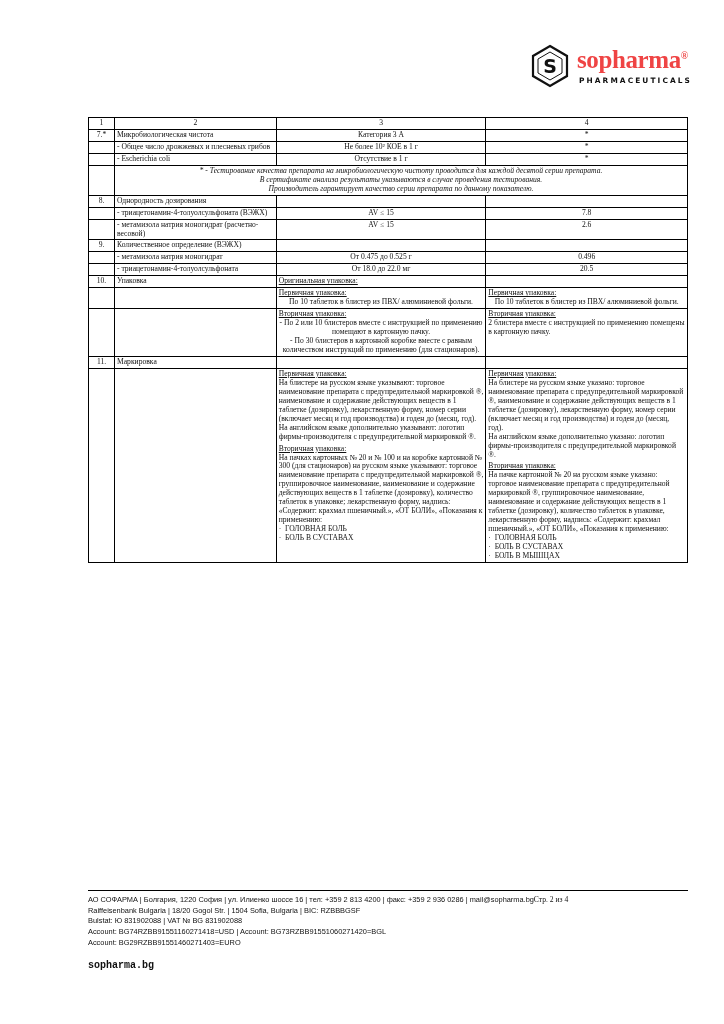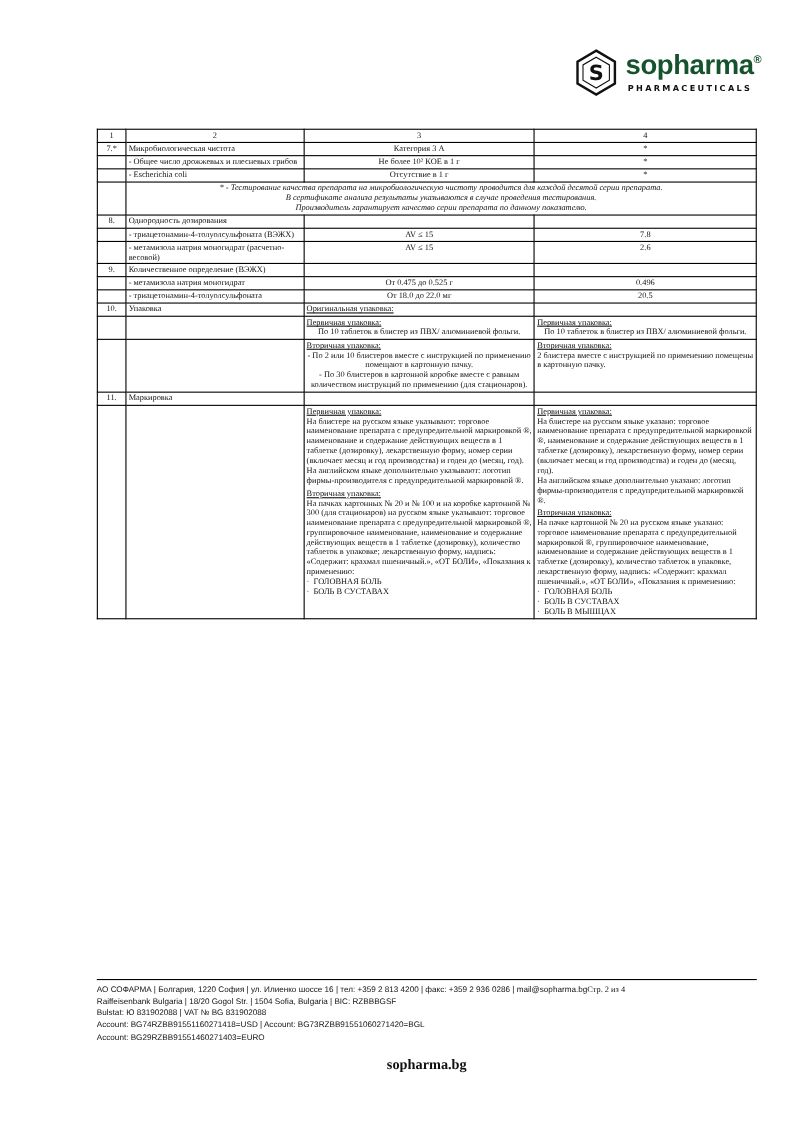--- a/index.html
+++ b/index.html
@@ -37,25 +37,25 @@
     height: 44px;
     position: relative;
   }
   .logo-mark svg { display: block; }
   .logo-text {
     display: flex;
     flex-direction: column;
     line-height: 1;
   }
   .logo-name {
-    font-family: Liberation Sans, sans-serif;
+    font-family: Liberation Serif, serif;
     font-size: 25px;
     font-weight: bold;
     letter-spacing: -0.4px;
-    color: #14532d;
+    color: #ef4444;
   }
   .logo-reg {
     font-size: 10px;
     vertical-align: super;
   }
   .logo-sub {
     font-family: "DejaVu Sans", sans-serif;
     font-size: 7.4px;
     letter-spacing: 2.1px;
     color: #111;
@@ -119,25 +119,24 @@
     border-top: 0.8px solid #000;
     margin-bottom: 3px;
   }
   .footer-line1 {
     display: flex;
     justify-content: flex-start;
     align-items: baseline;
   }
   .footer-center { text-align: left; }
   .footer-site {
-    text-align: center;
     font-weight: bold;
-    font-size: 13px;
+    font-size: 10px;
     margin-top: 10px;
-    font-family: Liberation Serif, serif;
+    font-family: Liberation Mono, monospace;
   }
   .page-num {
     font-family: "Liberation Serif", serif;
     font-size: 7.6px;
   }
 </style>
 </head>
 <body>
 
 <div class="page">

